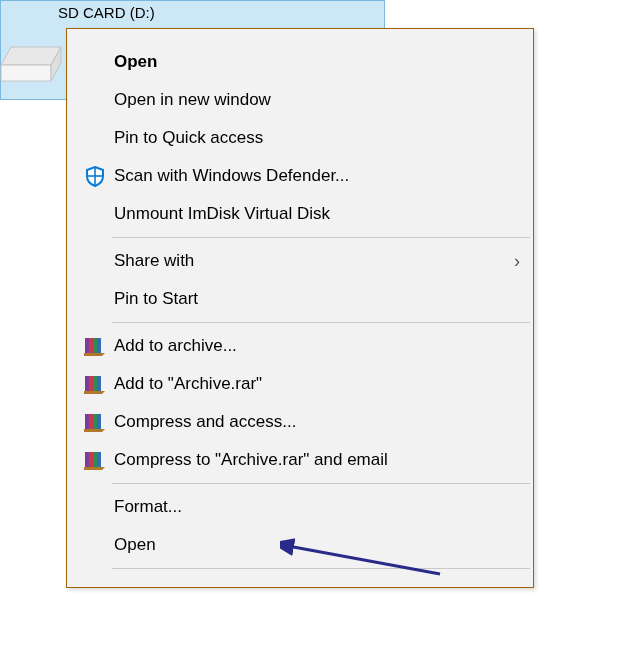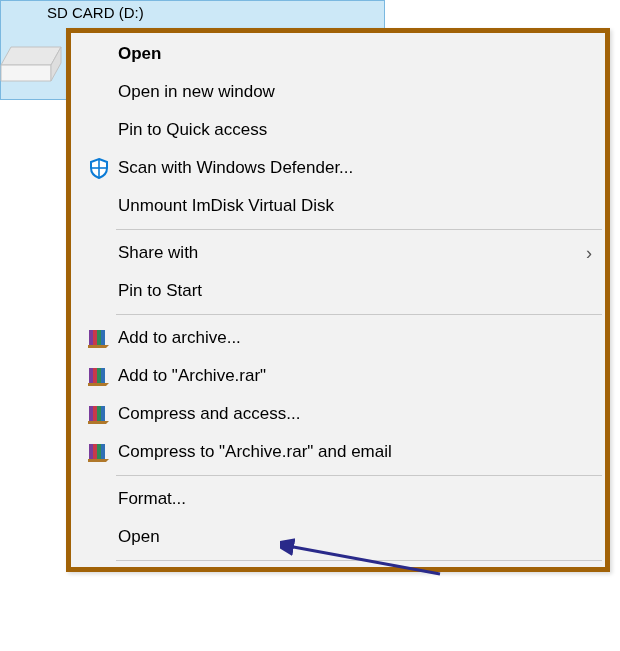--- a/index.html
+++ b/index.html
@@ -18,39 +18,39 @@
     left: 0;
     top: 0;
     width: 385px;
     height: 100px;
     background: #cce8f7;
     border: 1px solid #7ab8e0;
     box-sizing: border-box;
   }
   .drive-label {
     position: absolute;
-    left: 46px;
+    left: 57px;
     top: 3px;
     font-size: 15px;
   }
   .drive-icon {
     position: absolute;
     left: -10px;
     top: 34px;
   }
   .context-menu {
     position: absolute;
     left: 66px;
     top: 28px;
-    width: 544px;
+    width: 468px;
     background: #f2f2f2;
-    border: 5px solid #a16207;
+    border: 1px solid #a16207;
     box-shadow: 2px 2px 4px rgba(0,0,0,0.15);
     box-sizing: border-box;
-    padding: 2px 1px;
+    padding: 14px 1px;
   }
   .menu-item {
     display: flex;
     align-items: center;
     height: 38px;
     padding-left: 8px;
     padding-right: 12px;
     cursor: default;
   }
   .menu-icon {

